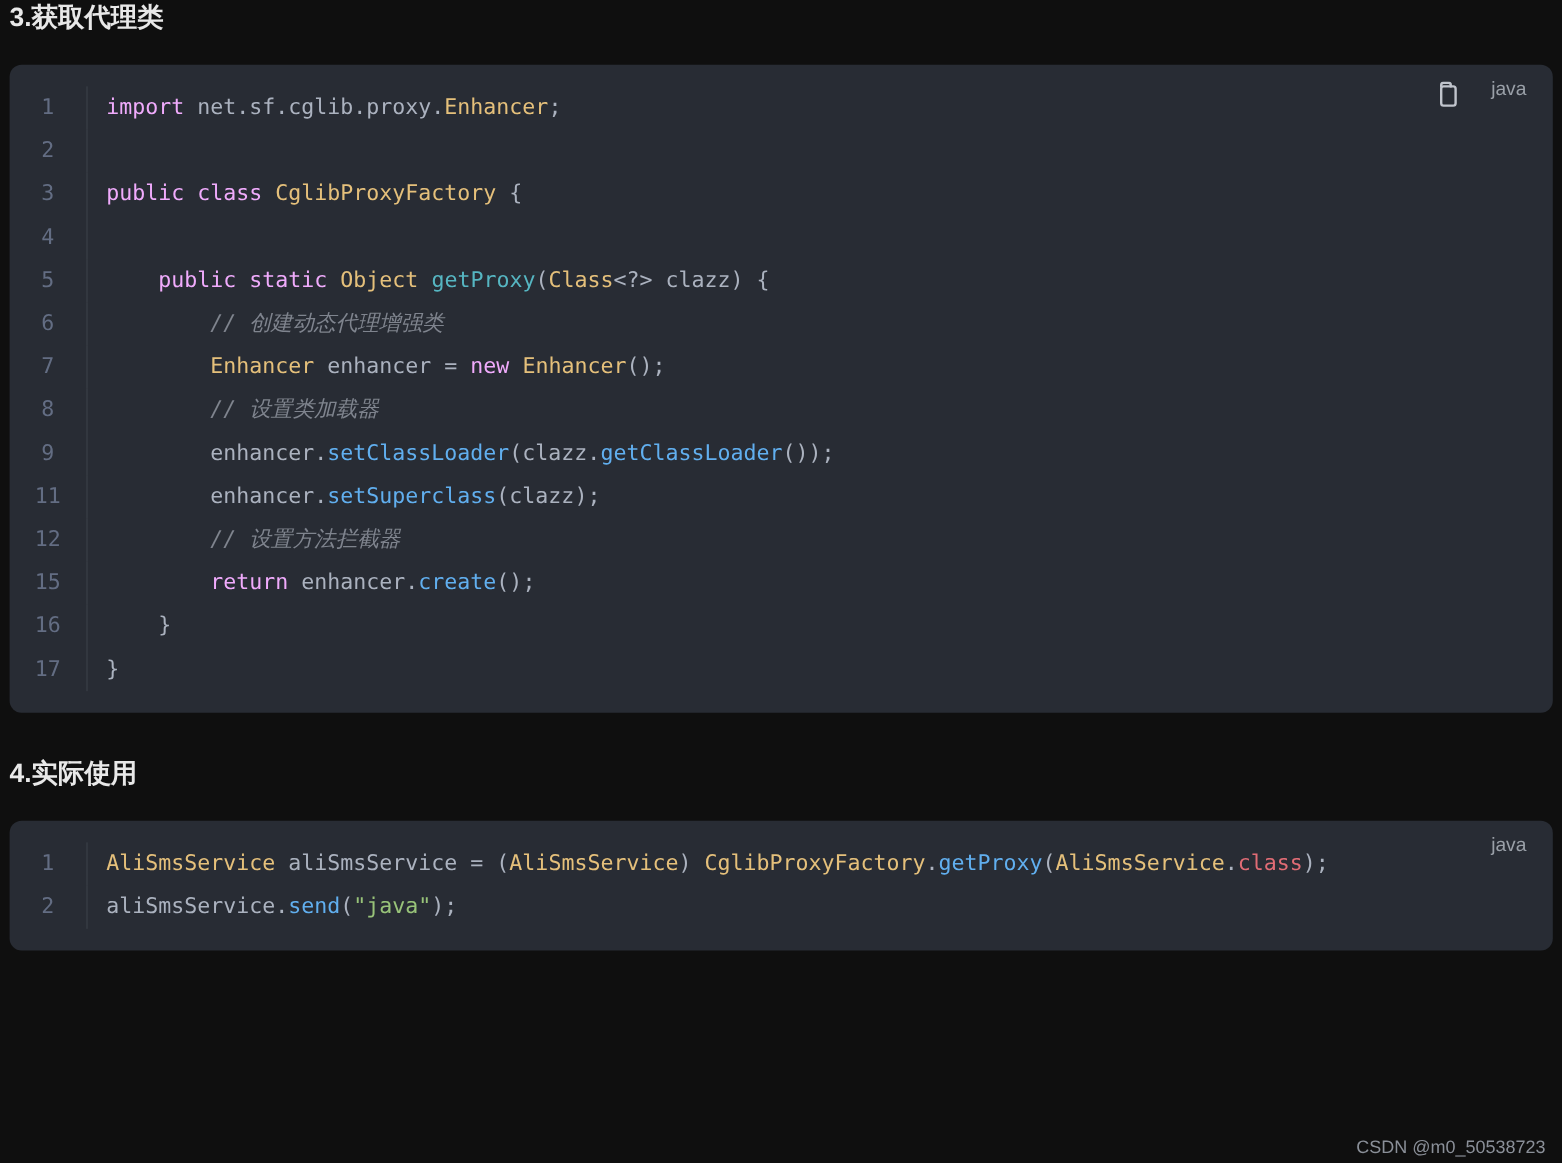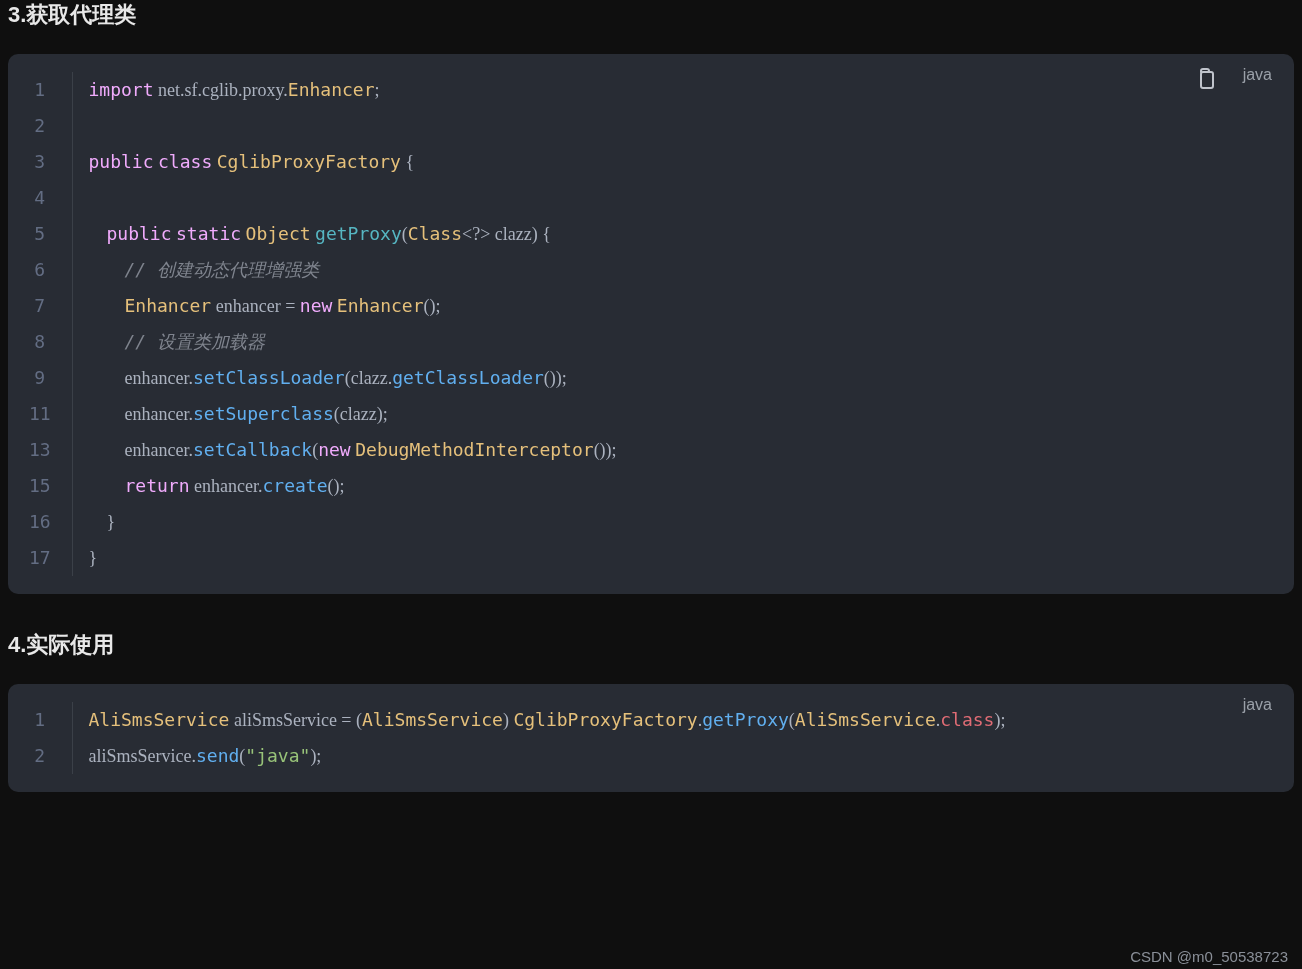--- a/index.html
+++ b/index.html
@@ -62,21 +62,21 @@
     white-space: pre;
     color: #abb2bf;
   }
   .tok-keyword    { color: #f0abfc; }
   .tok-type       { color: #e5c07b; }
   .tok-method     { color: #61afef; }
   .tok-method-decl{ color: #56b6c2; }
   .tok-string     { color: #98c379; }
   .tok-comment    { color: #7f848e; font-style: italic; }
   .tok-ident      { color: #e06c75; }
-  .tok-punct      { color: #abb2bf; font-family: Liberation Serif, serif; }
+  .tok-punct      { color: #abb2bf; }
   .watermark {
     position: fixed;
     bottom: 4px;
     right: 14px;
     color: #8a8f98;
     font-size: 15px;
   }
 </style>
 </head>
 <body>
@@ -129,22 +129,22 @@
         </tr>
         <tr>
           <td class="gutter">9</td>
           <td class="code-cell"><span class="tok-punct">        enhancer.</span><span class="tok-method">setClassLoader</span><span class="tok-punct">(clazz.</span><span class="tok-method">getClassLoader</span><span class="tok-punct">());</span></td>
         </tr>
         <tr>
           <td class="gutter">11</td>
           <td class="code-cell"><span class="tok-punct">        enhancer.</span><span class="tok-method">setSuperclass</span><span class="tok-punct">(clazz);</span></td>
         </tr>
         <tr>
-          <td class="gutter">13</td>
-          <td class="code-cell"><span class="tok-punct">        enhancer.</span><span class="tok-method">setCallback</span><span class="tok-punct">(</span><span class="tok-keyword">new</span><span class="tok-punct"> </span><span class="tok-type">DebugMethodInterceptor</span><span class="tok-punct">());</span></td>
+          <td class="gutter">12</td>
+          <td class="code-cell"><span class="tok-punct">        </span><span class="tok-comment">// 设置方法拦截器</span></td>
         </tr>
         <tr>
           <td class="gutter">15</td>
           <td class="code-cell"><span class="tok-punct">        </span><span class="tok-keyword">return</span><span class="tok-punct"> enhancer.</span><span class="tok-method">create</span><span class="tok-punct">();</span></td>
         </tr>
         <tr>
           <td class="gutter">16</td>
           <td class="code-cell"><span class="tok-punct">    }</span></td>
         </tr>
         <tr>

